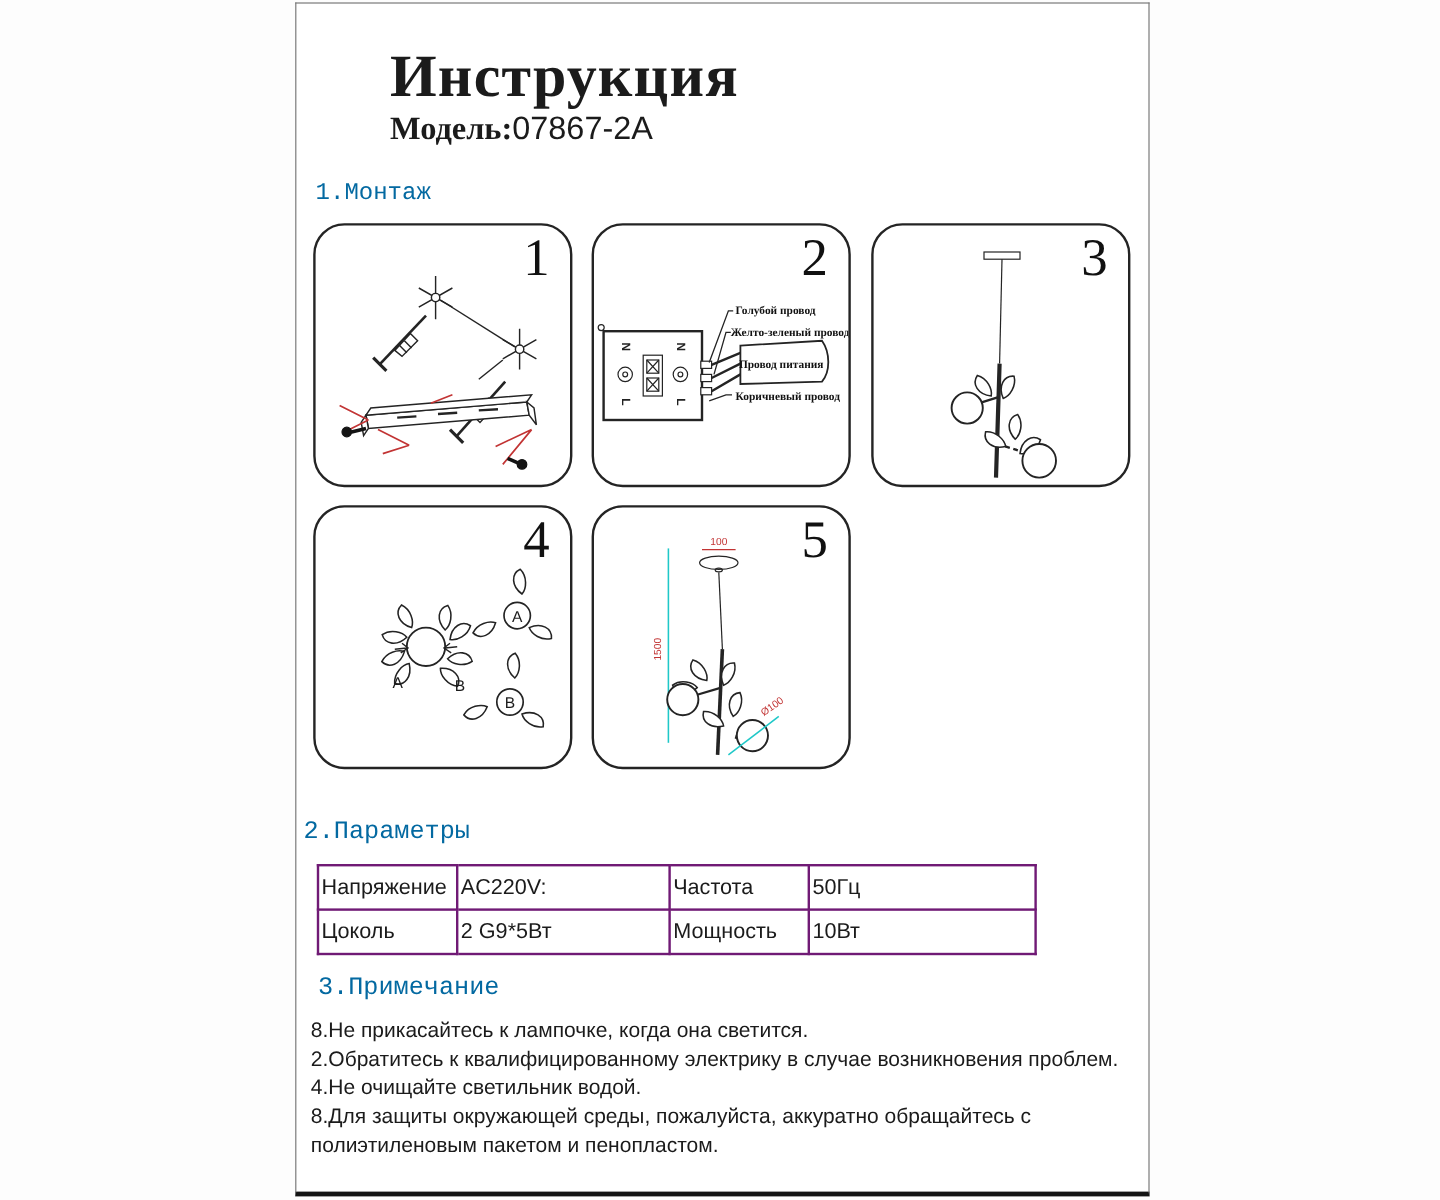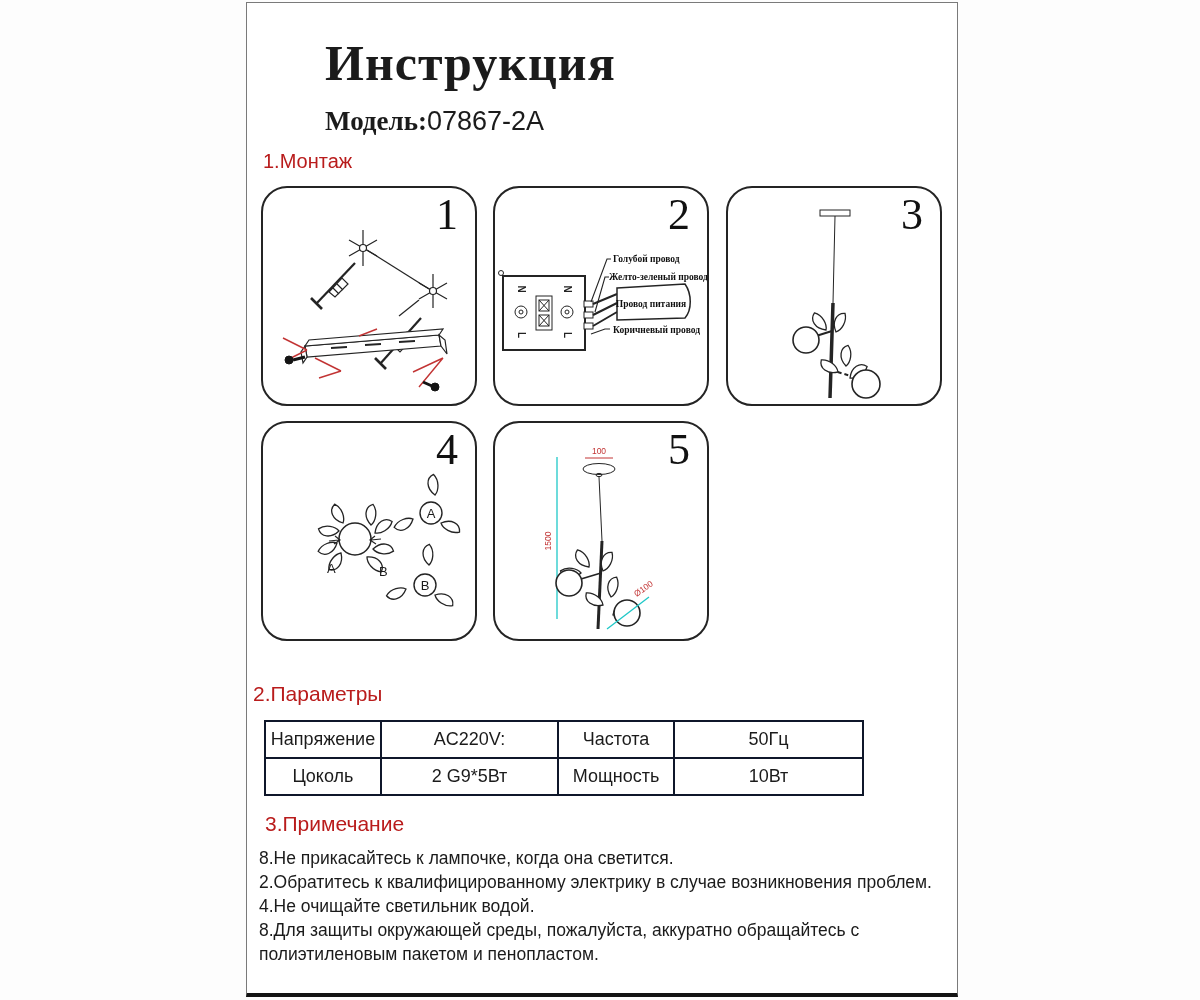--- a/index.html
+++ b/index.html
@@ -1,36 +1,36 @@
 <!DOCTYPE html>
 <html><head>
 <meta charset="utf-8">
 <style>
   html,body{margin:0;padding:0;background:#ffffff;}
   .canvas{position:relative;width:1200px;height:1000px;background:#fdfdfd;font-family:"Liberation Sans",sans-serif;color:#1b1b1b;overflow:hidden;}
   .page{position:absolute;left:246px;top:2px;width:712px;height:995px;background:#ffffff;border:1px solid #7a7a7a;border-bottom:4px solid #141414;box-sizing:border-box;}
   .title-block{position:absolute;left:0;right:0;top:34px;text-align:left;padding-left:78px;}
   .title-block h1{margin:0;font-family:"Liberation Serif",serif;font-weight:bold;font-size:50px;line-height:1.05;letter-spacing:1px;}
-  .model-line{margin-top:16px;font-size:27px;}
+  .model-line{margin-top:2px;font-size:27px;}
   .model-label{font-family:"Liberation Serif",serif;font-weight:bold;}
   .model-value{font-family:"Liberation Sans",sans-serif;font-weight:normal;}
-  .sec-head{position:absolute;font-size:20px;color:#b91c1c;}
+  .sec-head{position:absolute;font-size:20px;color:#0369a1;font-family:Liberation Mono, monospace;}
   #sec-montage{left:16px;top:147px;}
   #sec-params{left:6px;top:679px;font-size:21px;}
   #sec-notes{left:18px;top:809px;font-size:21px;}
   .panel{position:absolute;width:216px;height:220px;border:2px solid #242424;border-radius:26px;background:#fff;box-sizing:border-box;}
   #panel-1{left:14px;top:183px;}
   #panel-2{left:246px;top:183px;}
   #panel-3{left:479px;top:183px;}
   #panel-4{left:14px;top:418px;}
   #panel-5{left:246px;top:418px;}
   .panel svg{position:absolute;left:0;top:0;width:212px;height:216px;}
   .panel-num{position:absolute;right:17px;top:2px;font-family:"Liberation Serif",serif;font-size:44px;color:#111;line-height:1.15;}
   .params-table{position:absolute;left:17px;top:717px;border-collapse:collapse;table-layout:fixed;}
-  .params-table td{border:2px solid #0f172a;height:35px;text-align:center;font-size:18px;padding:0 2px;overflow:hidden;white-space:nowrap;}
+  .params-table td{border:2px solid #701a75;height:35px;font-size:18px;padding:0 2px;overflow:hidden;white-space:nowrap;}
   .col1{width:110px}.col2{width:171px}.col3{width:110px}.col4{width:183px}
   .notes-list{position:absolute;left:12px;top:843px;width:690px;font-size:17.5px;line-height:24px;}
   .note-item{margin:0;}
   .wire-label{font-family:"Liberation Serif",serif;font-weight:bold;font-size:9.5px;fill:#111;}
   .dim-label{font-family:"Liberation Sans",sans-serif;font-size:8.5px;fill:#c23434;}
   .term-label{font-family:"Liberation Sans",sans-serif;font-size:10px;font-weight:bold;fill:#222;}
   .ab-label{font-family:"Liberation Sans",sans-serif;font-size:13px;fill:#1b1b1b;}
 </style>
 </head>
 <body>

